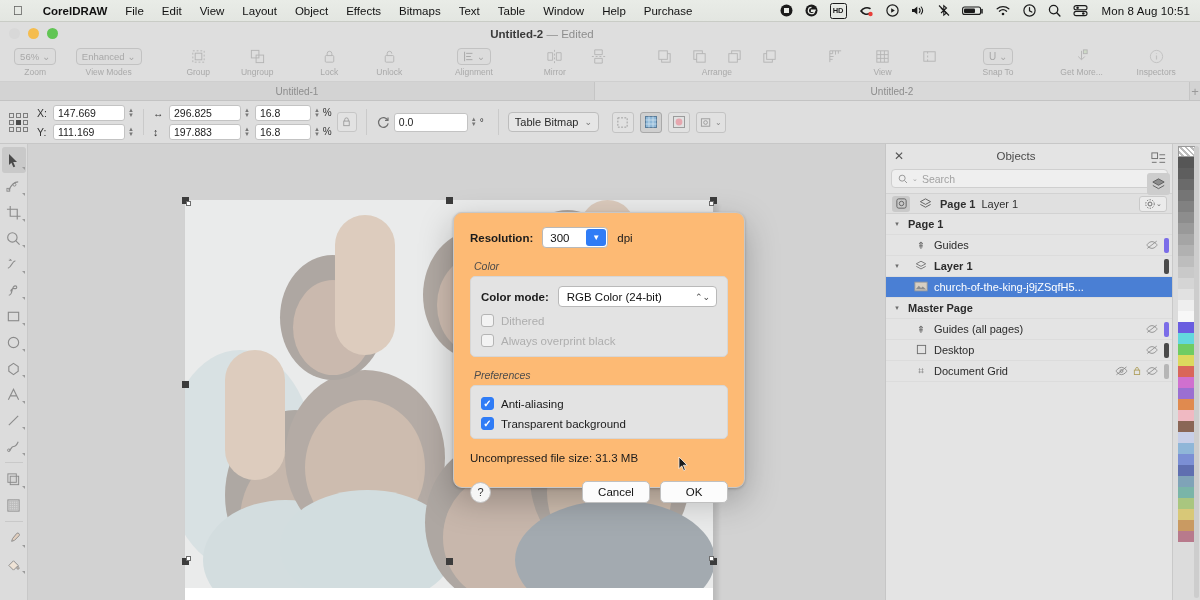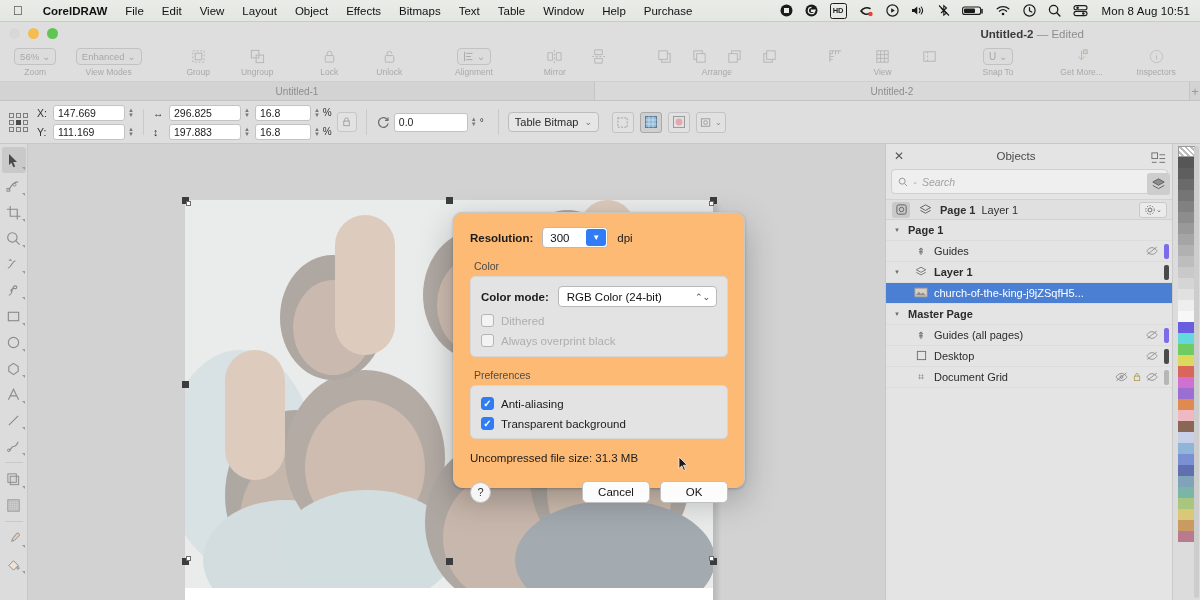--- a/index.html
+++ b/index.html
@@ -32,21 +32,21 @@
   .titlebar {
     position: absolute; top: 22px; left: 0; width: 1200px; height: 23px;
     background: #dedede; display: flex; align-items: center;
   }
   .traffic { display: flex; gap: 8px; padding-left: 9px; }
   .dot { width: 11px; height: 11px; border-radius: 50%; }
   .dot.r { background: #d8d8d8; }
   .dot.y { background: #f5bd4f; }
   .dot.g { background: #61c554; }
   .wintitle {
-    position: absolute; left: 0; width: 1084px; text-align: right;
+    position: absolute; left: 0; width: 1084px; text-align: center;
     font-size: 11.5px; color: #555; pointer-events: none;
   }
   .wintitle b { color: #3a3a3a; font-weight: bold; }
   .wintitle span.edited { color: #8e8e8e; font-weight: normal; }
 
   
   .toolbar {
     position: absolute; top: 45px; left: 0; width: 1200px; height: 37px;
     background: #dedede; border-bottom: 1px solid #cfcfcf;
     display: flex; align-items: flex-start; padding-top: 2px;
@@ -157,21 +157,21 @@
   .res-box {
     width: 66px; height: 21px; background: #fff; border: 1px solid #b9b9b9;
     border-radius: 4px; display: flex; align-items: center; padding-left: 7px;
     font-size: 11.5px; color: #111; position: relative;
   }
   .res-arrow {
     position: absolute; right: 1px; top: 1px; width: 20px; height: 17px;
     background: #2f7cf6; border-radius: 3px; display: flex;
     align-items: center; justify-content: center; color: #fff; font-size: 8px;
   }
-  .grp-title { font-size: 10.5px; color: #4b4b4b; margin: 12px 0 4px 4px; }
+  .grp-title { font-size: 10.5px; color: #4b4b4b; margin: 12px 0 4px 4px; font-style: italic; }
   .grp-box { background: #e3e3e3; border: 1px solid #d6d6d6; border-radius: 5px;
              padding: 9px 10px 9px 10px; }
   .select {
     flex: 1; height: 21px; background: #fff; border: 1px solid #b9b9b9;
     border-radius: 4px; display: flex; align-items: center; justify-content: space-between;
     padding: 0 6px 0 8px; font-size: 11.5px; color: #111;
   }
   .chk-row { display: flex; align-items: center; gap: 7px; margin-top: 7px; }
   .chk { width: 13px; height: 13px; border-radius: 3px; border: 1px solid #b5b5b5;
          background: #f3f3f3; display: flex; align-items: center; justify-content: center; }
@@ -194,23 +194,23 @@
   .docker {
     position: absolute; top: 144px; left: 885px; width: 288px; height: 456px;
     background: #e4e4e4; border-left: 1px solid #c6c6c6;
   }
   .docker-head { height: 23px; display: flex; align-items: center; position: relative; }
   .docker-title { position: absolute; left: 0; width: 260px; text-align: center;
                   font-size: 11.5px; color: #4a4a4a; }
   .docker-x { margin-left: 8px; font-size: 12px; color: #555; line-height: 1; }
   .search-wrap { padding: 2px 5px 5px 5px; }
   .search {
-    height: 25px; background: #efefef; border: 1px solid #cfcfcf; border-radius: 4px;
+    height: 19px; background: #efefef; border: 1px solid #cfcfcf; border-radius: 4px;
     display: flex; align-items: center; gap: 4px; padding: 0 6px;
-    font-size: 10.5px; color: #a2a2a2; font-style: italic;
+    font-size: 10.5px; color: #a2a2a2;
   }
   .layer-head {
     height: 21px; background: #e0e0e0; border-top: 1px solid #d2d2d2;
     border-bottom: 1px solid #d2d2d2; display: flex; align-items: center;
     gap: 6px; padding: 0 6px; font-size: 11px; color: #2f2f2f;
   }
   .lh-btn { width: 18px; height: 16px; border-radius: 3px; display: flex;
             align-items: center; justify-content: center; color: #6a6a6a; }
   .lh-btn.sel { background: #c9c9c9; }
   .obj-row {

